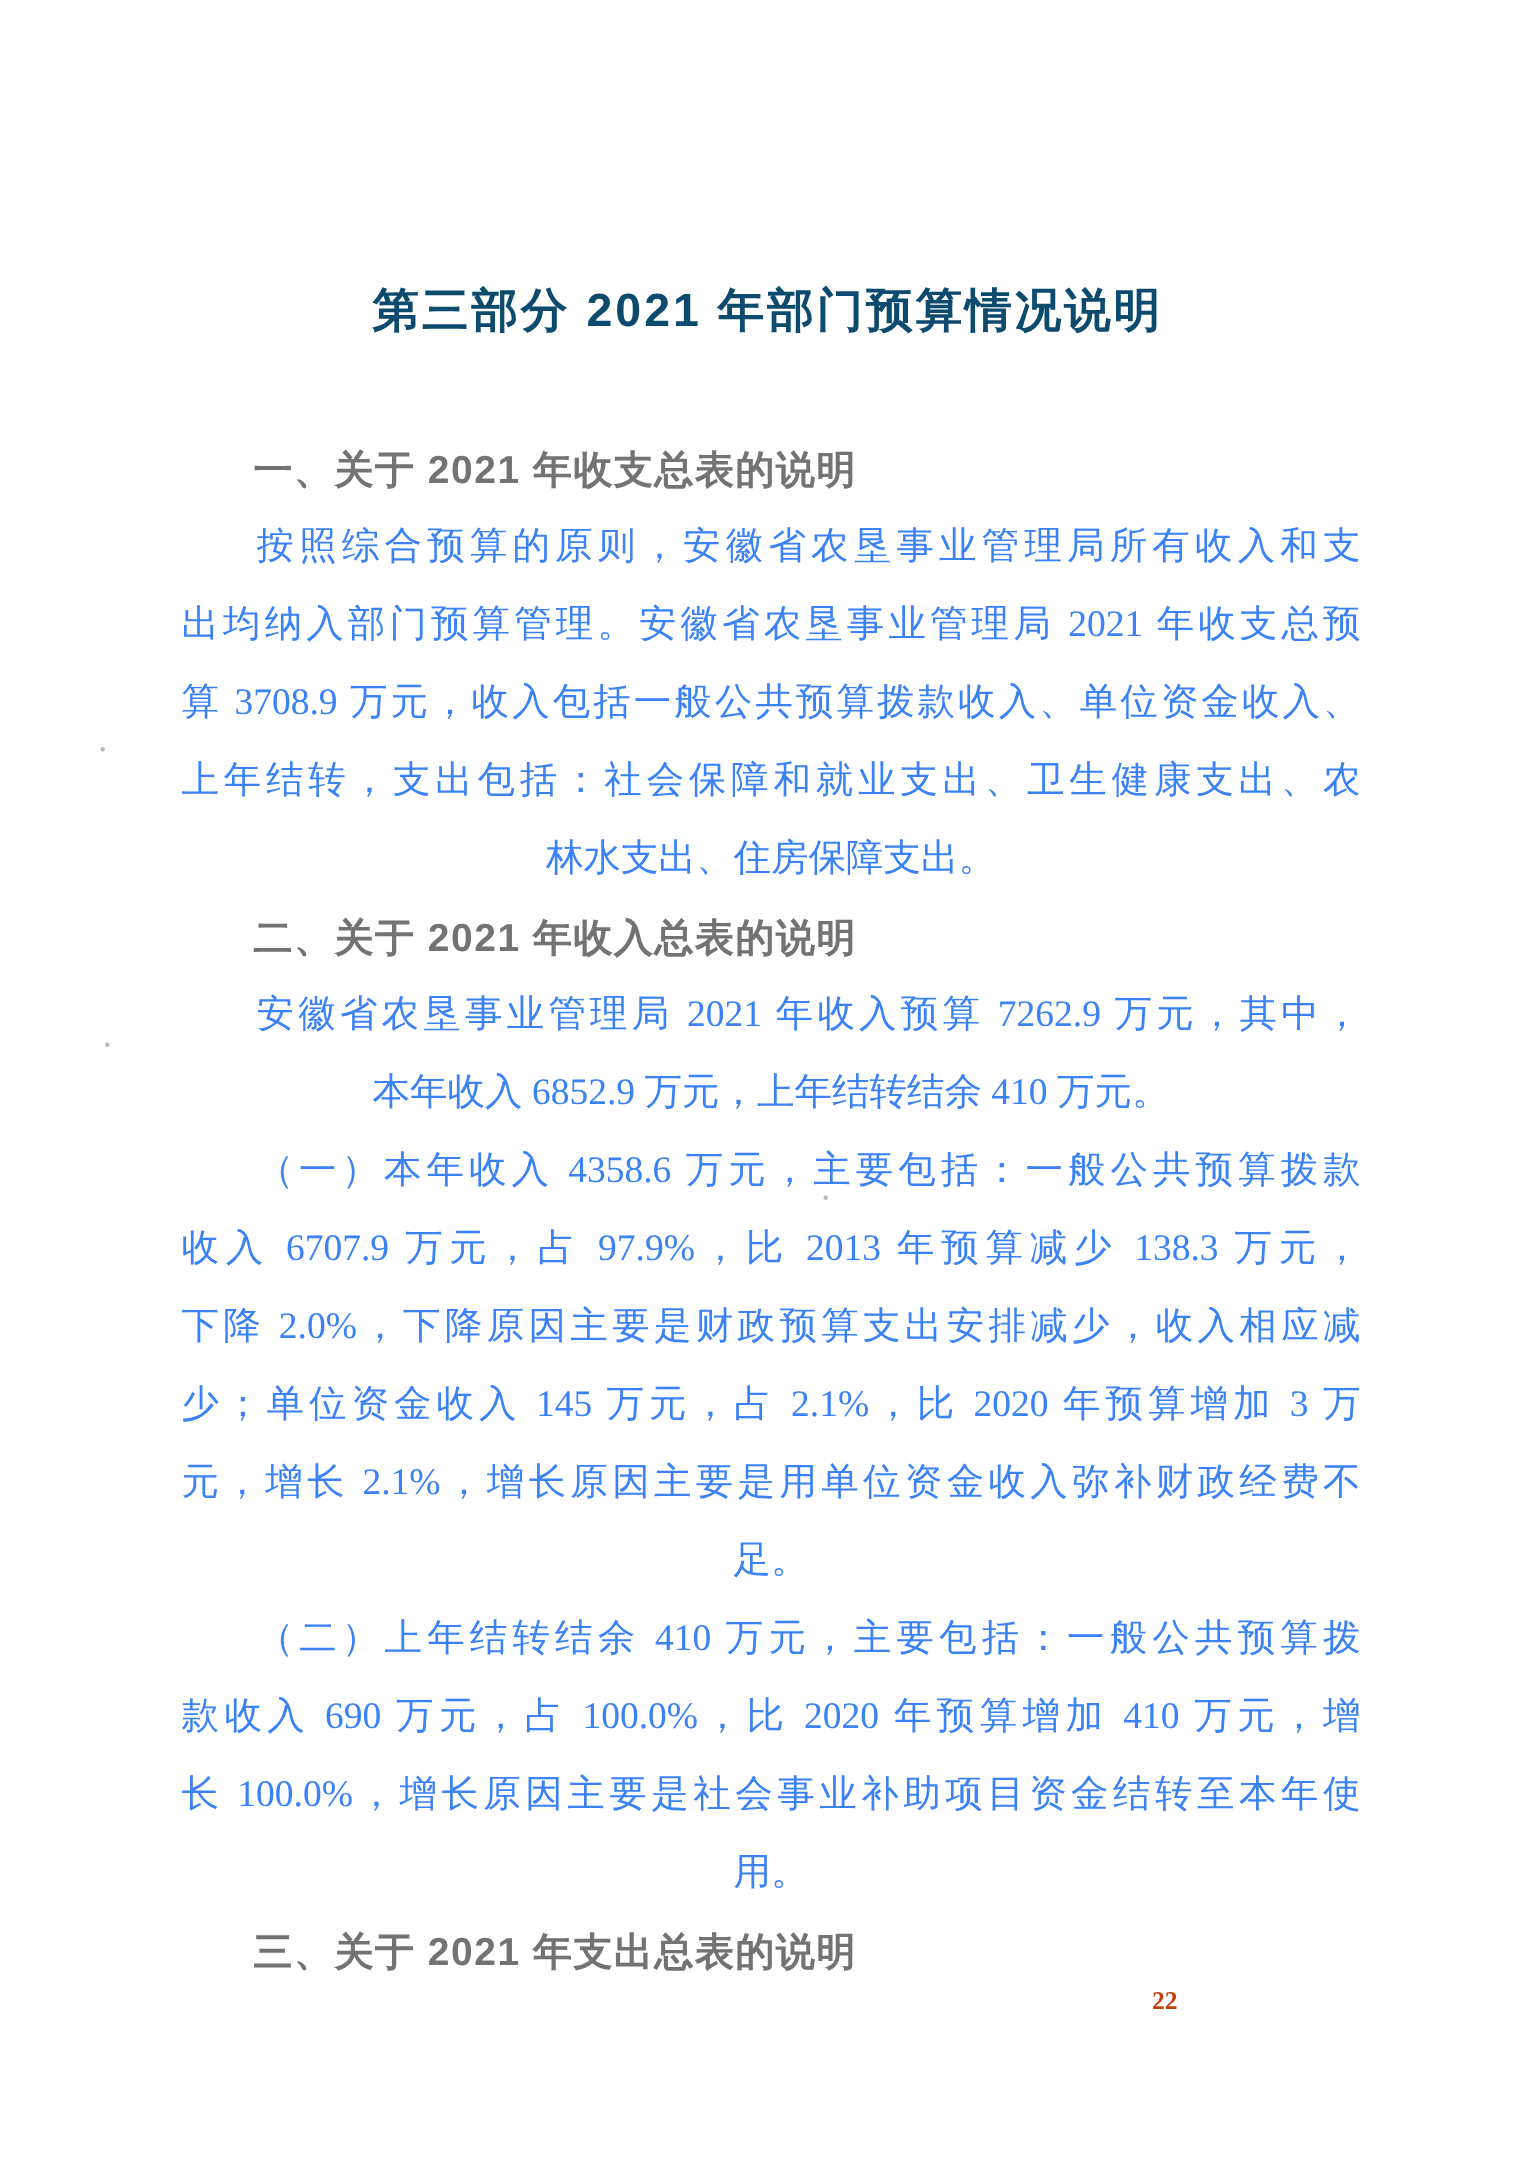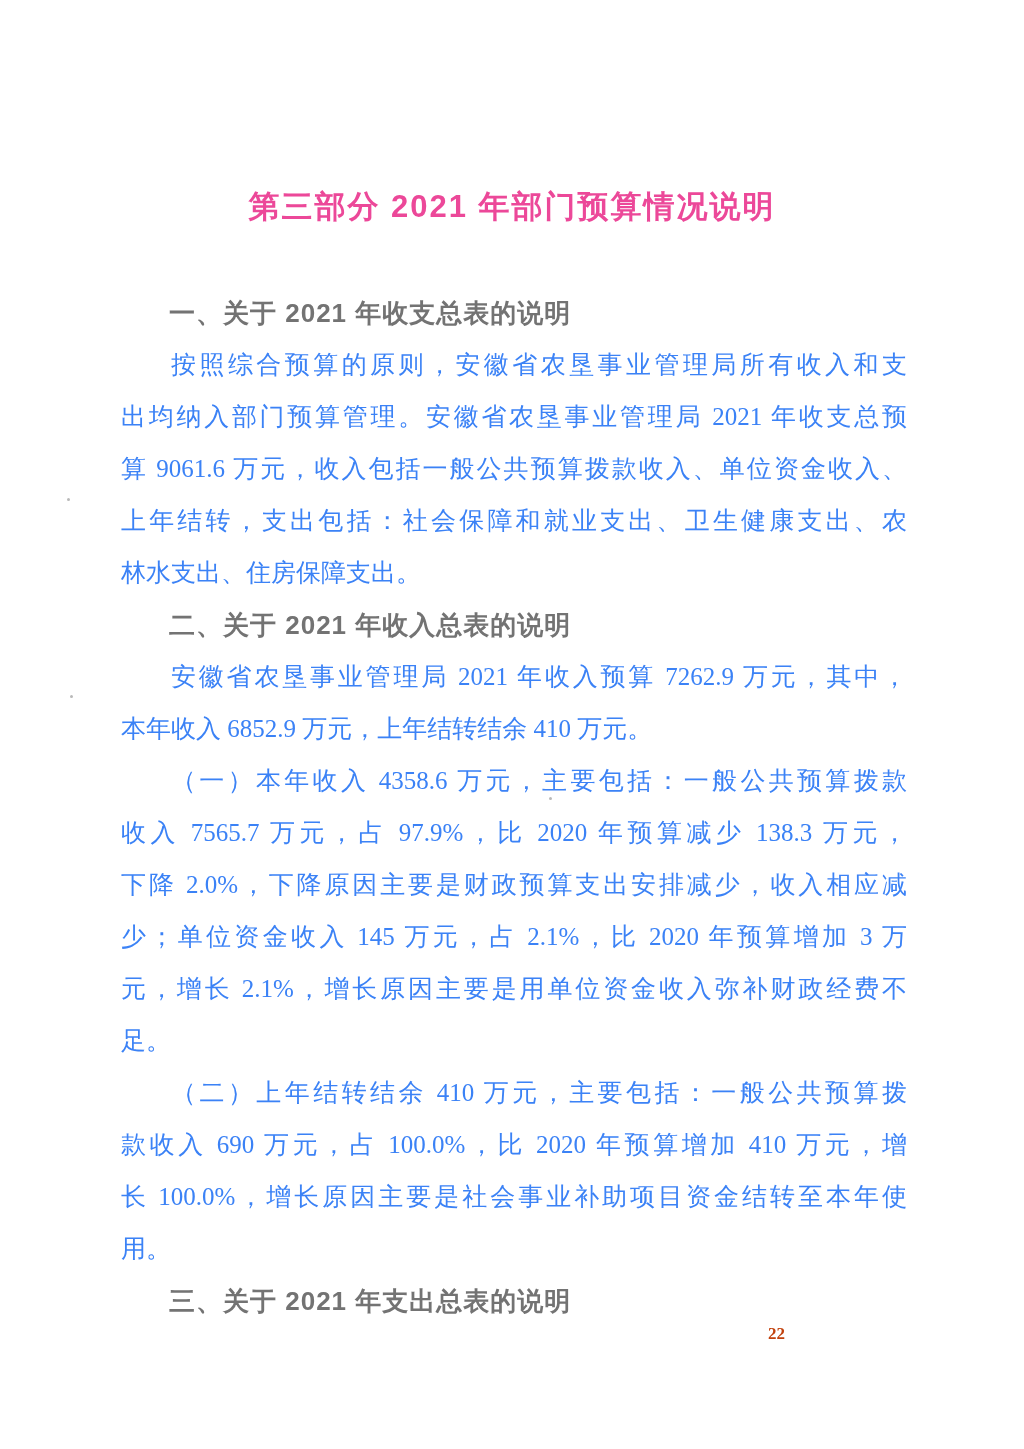--- a/index.html
+++ b/index.html
@@ -20,21 +20,21 @@
   .doc-title {
     position: absolute;
     top: 186px;
     left: 0;
     width: 100%;
     text-align: center;
     font-family: "Liberation Sans", "DejaVu Sans", sans-serif;
     font-weight: 700;
     font-size: 31px;
     letter-spacing: 2px;
-    color: #ec4899;
+    color: #0c4a6e;
   }
   .content {
     position: absolute;
     top: 287px;
     left: 121px;
     width: 786px;
   }
   .ln {
     height: 52px;
     line-height: 52px;
@@ -49,21 +49,21 @@
     text-align-last: justify;
   }
   
   .ln.ind {
     padding-left: 50px;
     text-align: justify;
     text-align-last: justify;
   }
   
   .ln.end {
-    text-align: left;
+    text-align: center;
   }
   
   .ln.h {
     padding-left: 48px;
     font-family: "Liberation Sans", "DejaVu Sans", sans-serif;
     font-weight: 700;
     font-size: 26px;
     letter-spacing: 1px;
     text-align: left;
     color: #737373;
@@ -90,28 +90,28 @@
 <body>
 
 <div class="page">
 
   <div class="doc-title">第三部分 2021 年部门预算情况说明</div>
 
   <div class="content">
     <div class="ln h">一、关于 2021 年收支总表的说明</div>
     <div class="ln ind">按照综合预算的原则，安徽省农垦事业管理局所有收入和支</div>
     <div class="ln full">出均纳入部门预算管理。安徽省农垦事业管理局 2021 年收支总预</div>
-    <div class="ln full">算 9061.6 万元，收入包括一般公共预算拨款收入、单位资金收入、</div>
+    <div class="ln full">算 3708.9 万元，收入包括一般公共预算拨款收入、单位资金收入、</div>
     <div class="ln full">上年结转，支出包括：社会保障和就业支出、卫生健康支出、农</div>
     <div class="ln end">林水支出、住房保障支出。</div>
     <div class="ln h">二、关于 2021 年收入总表的说明</div>
     <div class="ln ind">安徽省农垦事业管理局 2021 年收入预算 7262.9 万元，其中，</div>
     <div class="ln end">本年收入 6852.9 万元，上年结转结余 410 万元。</div>
     <div class="ln ind">（一）本年收入 4358.6 万元，主要包括：一般公共预算拨款</div>
-    <div class="ln full">收入 7565.7 万元，占 97.9%，比 2020 年预算减少 138.3 万元，</div>
+    <div class="ln full">收入 6707.9 万元，占 97.9%，比 2013 年预算减少 138.3 万元，</div>
     <div class="ln full">下降 2.0%，下降原因主要是财政预算支出安排减少，收入相应减</div>
     <div class="ln full">少；单位资金收入 145 万元，占 2.1%，比 2020 年预算增加 3 万</div>
     <div class="ln full">元，增长 2.1%，增长原因主要是用单位资金收入弥补财政经费不</div>
     <div class="ln end">足。</div>
     <div class="ln ind">（二）上年结转结余 410 万元，主要包括：一般公共预算拨</div>
     <div class="ln full">款收入 690 万元，占 100.0%，比 2020 年预算增加 410 万元，增</div>
     <div class="ln full">长 100.0%，增长原因主要是社会事业补助项目资金结转至本年使</div>
     <div class="ln end">用。</div>
     <div class="ln h">三、关于 2021 年支出总表的说明</div>
   </div>

